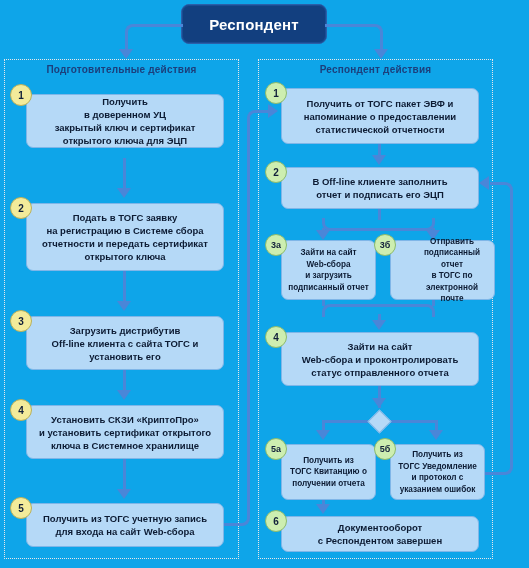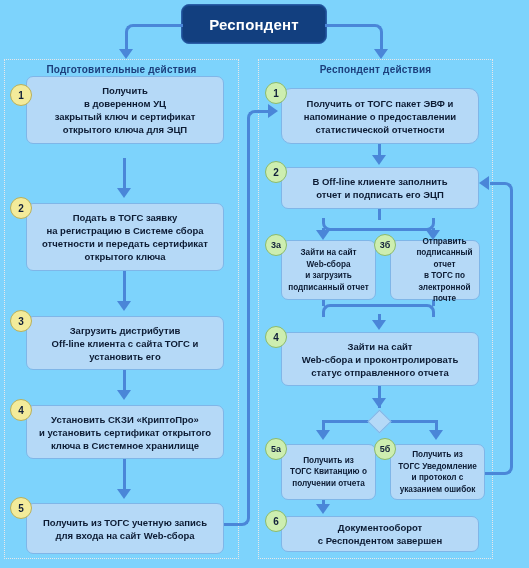--- a/index.html
+++ b/index.html
@@ -11,21 +11,21 @@
     width: 529px; height: 568px;
     position: relative;
     font-family: "Liberation Sans", "DejaVu Sans", sans-serif;
     overflow: hidden;
   }
 
   #canvas {
     position: absolute;
     left: 0; top: 0;
     width: 529px; height: 568px;
-    background: #7dd3fc;
+    background: #0ea5e9;
   }
 
   
   .title-box {
     position: absolute;
     left: 181px; top: 4px;
     width: 146px; height: 40px;
     background: #123f7f;
     border: 1px solid #2a5fa8;
     border-radius: 8px;
@@ -158,21 +158,21 @@
   <div class="arrow down" style="left:119px; top:49px;"></div>
 
   <div class="corner tr" style="left:325px; top:24px; width:58px; height:22px;"></div>
   <div class="conn v" style="left:380px; top:44px; height:8px;"></div>
   <div class="arrow down" style="left:374px; top:49px;"></div>
 
   <div class="lane" id="lane-left">
     <div class="lane-title">Подготовительные действия</div>
   </div>
 
-  <div class="node" style="left:26px; top:76px; width:198px; height:68px;">
+  <div class="node" style="left:26px; top:94px; width:198px; height:54px;">
     <span class="txt">Получить<br>в доверенном УЦ<br>закрытый ключ и сертификат<br>открытого ключа для ЭЦП</span>
   </div>
   <div class="badge yellow" style="left:10px; top:84px;">1</div>
 
   <div class="conn v" style="left:123px; top:158px; height:34px;"></div>
   <div class="arrow down" style="left:117px; top:188px;"></div>
 
   <div class="node" style="left:26px; top:203px; width:198px; height:68px;">
     <span class="txt">Подать в ТОГС заявку<br>на регистрацию в Системе сбора<br>отчетности и передать сертификат<br>открытого ключа</span>
   </div>
@@ -190,37 +190,37 @@
   <div class="arrow down" style="left:117px; top:390px;"></div>
 
   <div class="node" style="left:26px; top:405px; width:198px; height:54px;">
     <span class="txt">Установить СКЗИ «КриптоПро»<br>и установить сертификат открытого<br>ключа в Системное хранилище</span>
   </div>
   <div class="badge yellow" style="left:10px; top:399px;">4</div>
 
   <div class="conn v" style="left:123px; top:459px; height:34px;"></div>
   <div class="arrow down" style="left:117px; top:489px;"></div>
 
-  <div class="node" style="left:26px; top:503px; width:198px; height:51px;">
+  <div class="node" style="left:26px; top:503px; width:198px; height:44px;">
     <span class="txt">Получить из ТОГС учетную запись<br>для входа на сайт Web-сбора</span>
   </div>
   <div class="badge yellow" style="left:10px; top:497px;">5</div>
 
   <div class="conn h" style="left:224px; top:523px; width:17px;"></div>
   <div class="corner br" style="left:238px; top:505px; width:12px; height:21px;"></div>
   <div class="conn v" style="left:247px; top:118px; height:390px;"></div>
   <div class="corner tl" style="left:247px; top:110px; width:16px; height:12px;"></div>
   <div class="conn h" style="left:258px; top:110px; width:16px;"></div>
   <div class="arrow right" style="left:268px; top:104px;"></div>
 
   <div class="lane" id="lane-right">
     <div class="lane-title">Респондент действия</div>
   </div>
 
-  <div class="node" style="left:281px; top:88px; width:198px; height:56px;border-radius:10px;">
+  <div class="node" style="left:281px; top:88px; width:198px; height:56px;">
     <span class="txt">Получить от ТОГС пакет ЭВФ и<br>напоминание о предоставлении<br>статистической отчетности</span>
   </div>
   <div class="badge green" style="left:265px; top:82px;">1</div>
 
   <div class="conn v" style="left:378px; top:144px; height:18px;"></div>
   <div class="arrow down" style="left:372px; top:155px;"></div>
 
   <div class="node" style="left:281px; top:167px; width:198px; height:42px;">
     <span class="txt">В Off-line клиенте заполнить<br>отчет и подписать его ЭЦП</span>
   </div>
@@ -232,21 +232,21 @@
   <div class="conn v" style="left:322px; top:228px; height:6px;"></div>
   <div class="arrow down" style="left:316px; top:230px;"></div>
   <div class="conn v" style="left:432px; top:228px; height:6px;"></div>
   <div class="arrow down" style="left:426px; top:230px;"></div>
 
   <div class="node small" style="left:281px; top:240px; width:95px; height:60px;">
     <span class="txt">Зайти на сайт<br>Web-сбора<br>и загрузить<br>подписанный отчет</span>
   </div>
   <div class="badge green sm" style="left:265px; top:234px;text-align:center;">3а</div>
 
-  <div class="node small" style="left:390px; top:240px; width:90px; height:60px;padding-left:24px;">
+  <div class="node small" style="left:390px; top:240px; width:105px; height:60px;padding-left:24px;">
     <span class="txt">Отправить<br>подписанный отчет<br>в ТОГС по<br>электронной почте</span>
   </div>
   <div class="badge green sm" style="left:374px; top:234px;text-align:center;">3б</div>
 
   <div class="conn v" style="left:322px; top:300px; height:6px;"></div>
   <div class="conn v" style="left:432px; top:300px; height:6px;"></div>
   <div class="corner tl" style="left:322px; top:304px; width:58px; height:13px;"></div>
   <div class="corner tr" style="left:377px; top:304px; width:58px; height:13px;"></div>
   <div class="conn v" style="left:378px; top:314px; height:12px;"></div>
   <div class="arrow down" style="left:372px; top:320px;"></div>

